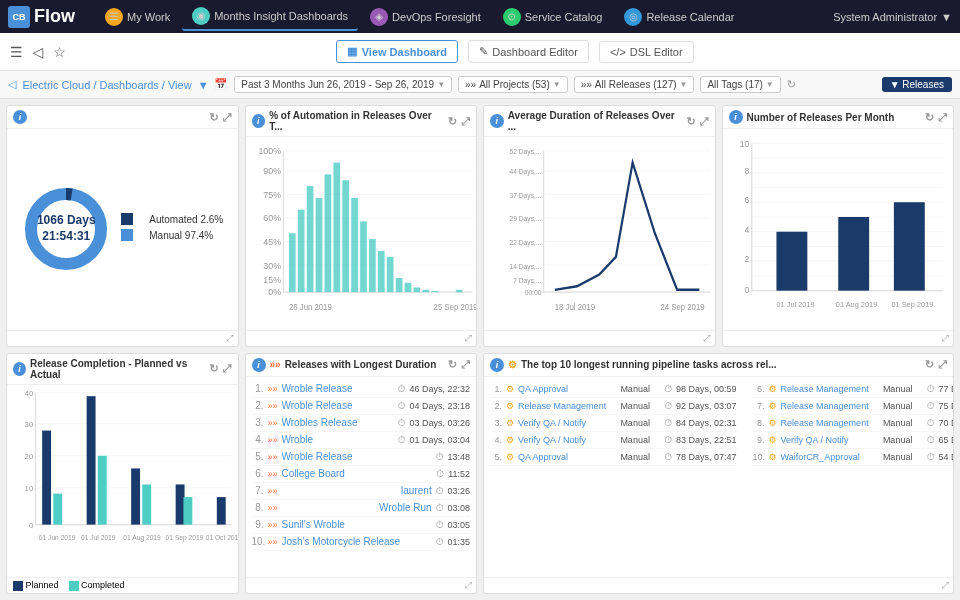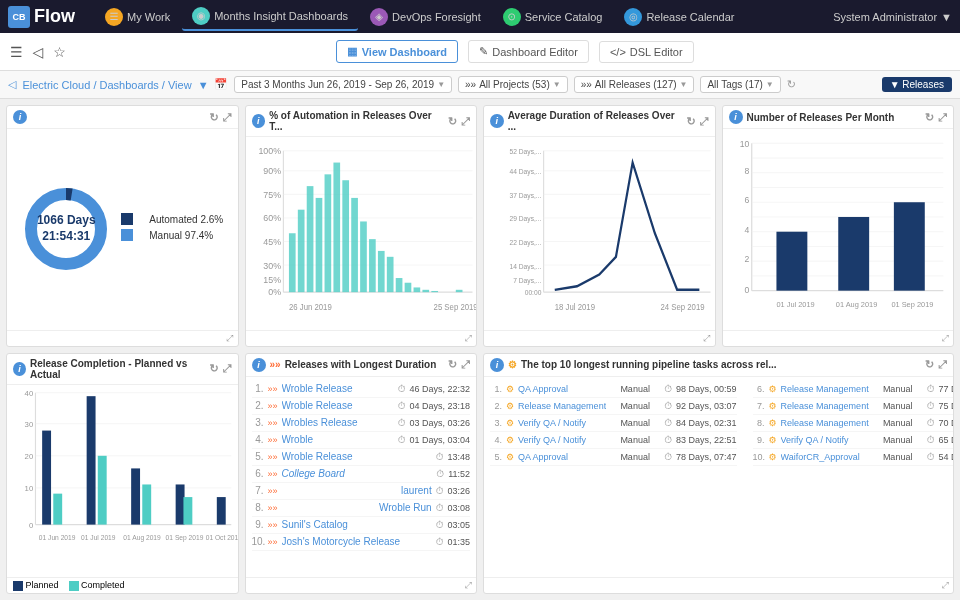--- a/index.html
+++ b/index.html
@@ -686,42 +686,42 @@
         <div class="duration-row">
           <span class="num">5.</span>
           <span style="color:#ff6b35;font-size:9px;">»»</span>
           <span class="name" style="color:#4a90d9;cursor:pointer;">Wroble Release</span>
           <span class="clock-icon">⏱</span>
           <span class="time">13:48</span>
         </div>
         <div class="duration-row">
           <span class="num">6.</span>
           <span style="color:#ff6b35;font-size:9px;">»»</span>
-          <span class="name" style="color:#4a90d9;cursor:pointer;font-style:italic;">College Board</span>
+          <span class="name" style="color:#4a90d9;cursor:pointer;">College Board</span>
           <span class="clock-icon">⏱</span>
           <span class="time">11:52</span>
         </div>
         <div class="duration-row">
           <span class="num">7.</span>
           <span style="color:#ff6b35;font-size:9px;">»»</span>
           <span class="name" style="color:#4a90d9;cursor:pointer;text-align:right;">laurent</span>
           <span class="clock-icon">⏱</span>
           <span class="time">03:26</span>
         </div>
         <div class="duration-row">
           <span class="num">8.</span>
           <span style="color:#ff6b35;font-size:9px;">»»</span>
           <span class="name" style="color:#4a90d9;cursor:pointer;text-align:right;">Wroble Run</span>
           <span class="clock-icon">⏱</span>
           <span class="time">03:08</span>
         </div>
         <div class="duration-row">
           <span class="num">9.</span>
           <span style="color:#ff6b35;font-size:9px;">»»</span>
-          <span class="name" style="color:#4a90d9;cursor:pointer;">Sunil's Catalog</span>
+          <span class="name" style="color:#4a90d9;cursor:pointer;">Sunil's Wroble</span>
           <span class="clock-icon">⏱</span>
           <span class="time">03:05</span>
         </div>
         <div class="duration-row">
           <span class="num">10.</span>
           <span style="color:#ff6b35;font-size:9px;">»»</span>
           <span class="name" style="color:#4a90d9;cursor:pointer;">Josh's Motorcycle Release</span>
           <span class="clock-icon">⏱</span>
           <span class="time">01:35</span>
         </div>

